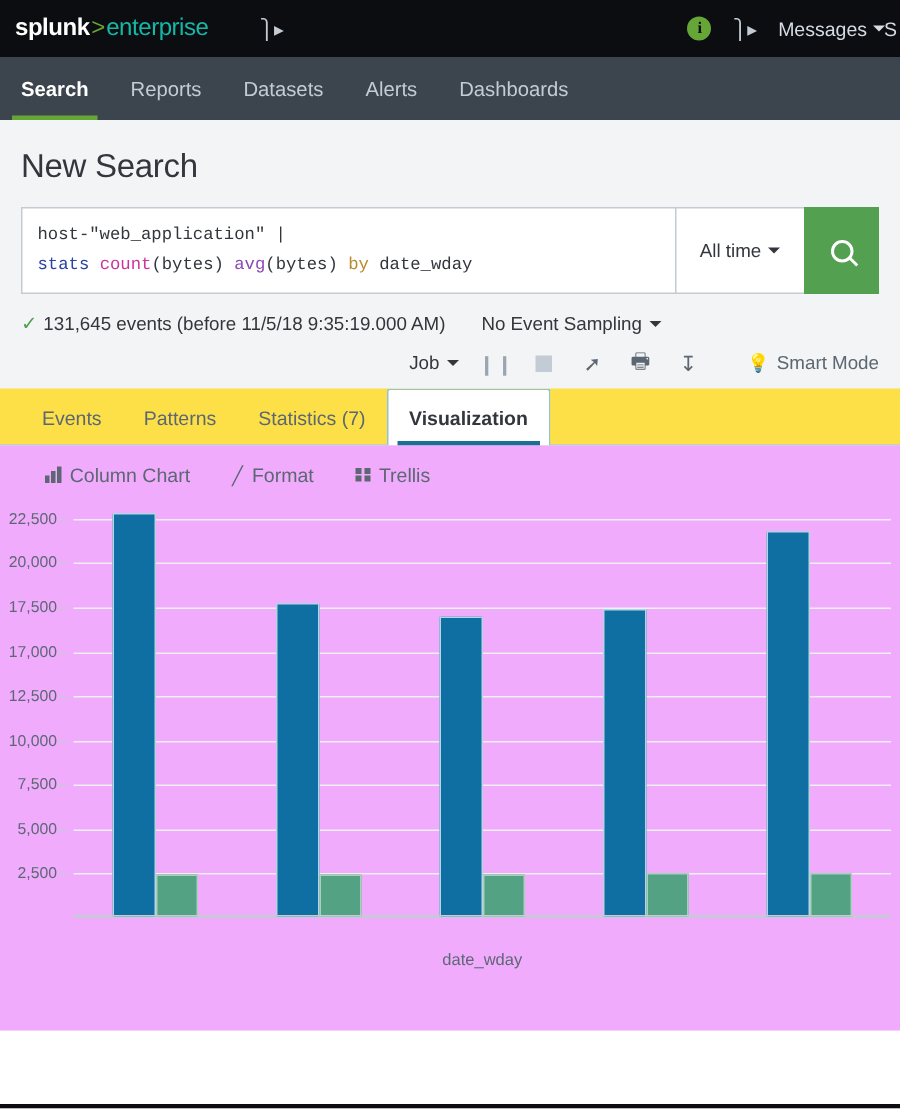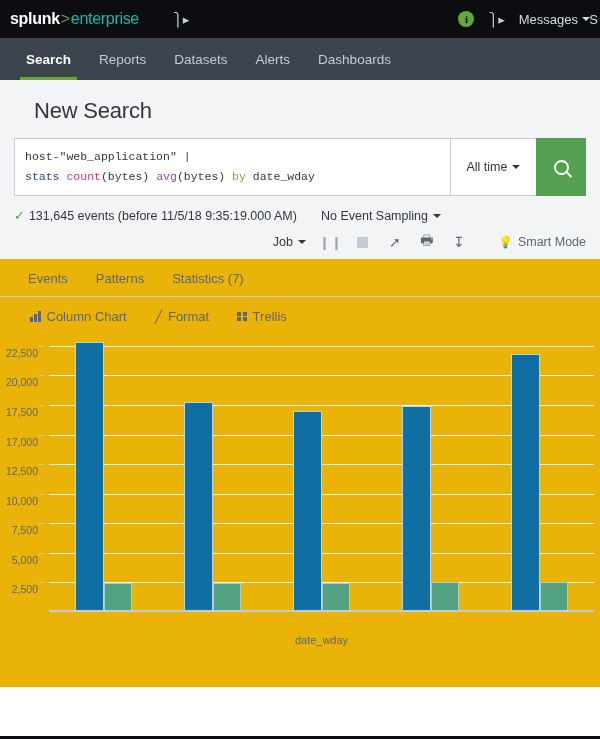--- a/index.html
+++ b/index.html
@@ -29,35 +29,35 @@
     width:16px;height:16px;border-radius:50%;background:#65a637;color:#0c0d11;
     font-size:11px;font-weight:700;display:flex;align-items:center;justify-content:center;
     font-family:"Liberation Serif", serif;
   }
   .tr-item { display:flex; align-items:center; gap:4px; white-space:nowrap; }
   .tr-item .caret { color:#d5dce3; }
   .tr-cut { position:absolute; right:2px; top:12px; font-size:13px; color:#d5dce3; }
 
   
   .appbar {
-    height:42px; background:#3c444d; display:flex; align-items:stretch; padding-left:12px;
+    height:42px; background:#3c444d; display:flex; align-items:stretch; 
   }
   .appbar-item {
     display:flex; align-items:center; padding:0 14px; color:#c3cbd4; font-size:13.5px;
     position:relative; cursor:pointer;
   }
   .appbar-item.active { color:#ffffff; font-weight:700; }
   .appbar-item.active::after {
     content:""; position:absolute; left:8px; right:8px; bottom:0; height:3px; background:#65a637;
   }
 
   
   .page { padding: 0 14px; background:#f2f4f5; }
   .page-title {
-    font-size:22px; color:#33373d; padding:18px 0 14px 0; font-weight:400; letter-spacing:-0.2px;margin-left:20px;
+    font-size:22px; color:#33373d; padding:18px 0 14px 0; font-weight:400; letter-spacing:-0.2px;
   }
 
   
   .searchrow { display:flex; align-items:stretch; height:58px; }
   .searchbox {
     flex:1; background:#ffffff; border:1px solid #c3cbd4; border-right:none;
     padding:8px 10px; font-family:"Liberation Mono", monospace; font-size:11.5px;
     line-height:20px; color:#33373d; overflow:hidden;
   }
   .tok-cmd { color:#2a44a0; }
@@ -101,53 +101,52 @@
   .ic.pause { letter-spacing:1px; }
   .sq { width:11px; height:11px; background:#c3cbd4; }
   .ic.dark { color:#5c6773; font-size:14px; }
   .smartmode { display:flex; align-items:center; gap:5px; color:#5c6773; white-space:nowrap;
                margin-left:14px; cursor:pointer; }
   .bulb { color:#5c6773; font-size:12px; }
 
   
   .tabsrow {
     display:flex; border-bottom:1px solid #c3cbd4;
-    background:#eab308; padding-left:0; height:38px; margin:0 -14px; padding-right:14px;
+    background:#fde047; padding-left:0; height:38px; margin:0 -14px; padding-right:14px;
   }
   .tabsrow-inner { display:flex; align-items:flex-end; height:100%; padding-left:14px; width:100%; }
   .rtab {
     padding:0 14px; height:36px; display:flex; align-items:center;
     font-size:13px; color:#5c6773; cursor:pointer; position:relative;
   }
   .rtab.active {
     background:#ffffff; color:#33373d; font-weight:700;
     border:1px solid #8ec2e0; border-bottom:none; border-top:1px solid #8ec2e0;
     border-radius:2px 2px 0 0; height:38px; margin-bottom:-1px;
   }
   .rtab.active::after {
     content:""; position:absolute; left:6px; right:6px; bottom:0; height:3px; background:#1b6e96;
   }
 
   
-  .chartpanel { background:#eab308; margin:0 -14px; padding:0 0 0 0; height:390px; position:relative; }
+  .chartpanel { background:#f0abfc; margin:0 -14px; padding:0 0 0 0; height:390px; position:relative; }
   .charttools { display:flex; align-items:center; gap:28px; padding:12px 0 10px 30px; }
   .ctool { display:flex; align-items:center; gap:6px; font-size:13px; color:#5c6773; cursor:pointer; }
   .bars-ic { display:flex; align-items:flex-end; gap:1.5px; height:11px; }
   .bars-ic i { width:2.5px; background:#5c6773; display:block; }
   .pencil { color:#5c6773; font-size:12px; transform:rotate(0deg); }
   .grid-ic { display:grid; grid-template-columns:repeat(2,4px); grid-template-rows:repeat(2,4px); gap:1.5px; }
   .grid-ic i { background:#5c6773; display:block; width:4px; height:4px; }
 
   
   .plotwrap { position:relative; height:318px; }
   .ylabels { position:absolute; left:0; top:0; width:44px; height:278px; }
   .ylab {
     position:absolute; right:6px; font-size:10.5px; color:#5c6773; transform:translateY(-50%);
     white-space:nowrap;
-    margin-top:7px;
   }
   .ytick { position:absolute; right:0px; width:5px; height:1px; background:#c3cbd4; }
   .plot {
     position:absolute; left:49px; right:6px; top:0; height:278px;
     border-bottom:1px solid #c3cbd4;
   }
   .gridline { position:absolute; left:0; right:0; height:1px; background:#eef0f2; }
   .groups { position:absolute; left:0; right:0; bottom:0; top:0; display:flex; }
   .group { flex:1; position:relative; display:flex; align-items:flex-end; justify-content:center; gap:0px; }
   .group .bar { width:26%; }
@@ -262,20 +261,23 @@
     <div class="tabsrow">
       <div class="tabsrow-inner">
         <div class="rtab">
           <span>Events</span>
         </div>
         <div class="rtab">
           <span>Patterns</span>
         </div>
         <div class="rtab">
           <span>Statistics (7)</span>
+        </div>
+        <div class="rtab active">
+          <span>Visualization</span>
         </div>
       </div>
     </div>
 
     <div class="chartpanel">
 
       <div class="charttools">
         <div class="ctool">
           <span class="bars-ic">
             <i style="height:5px"></i>

